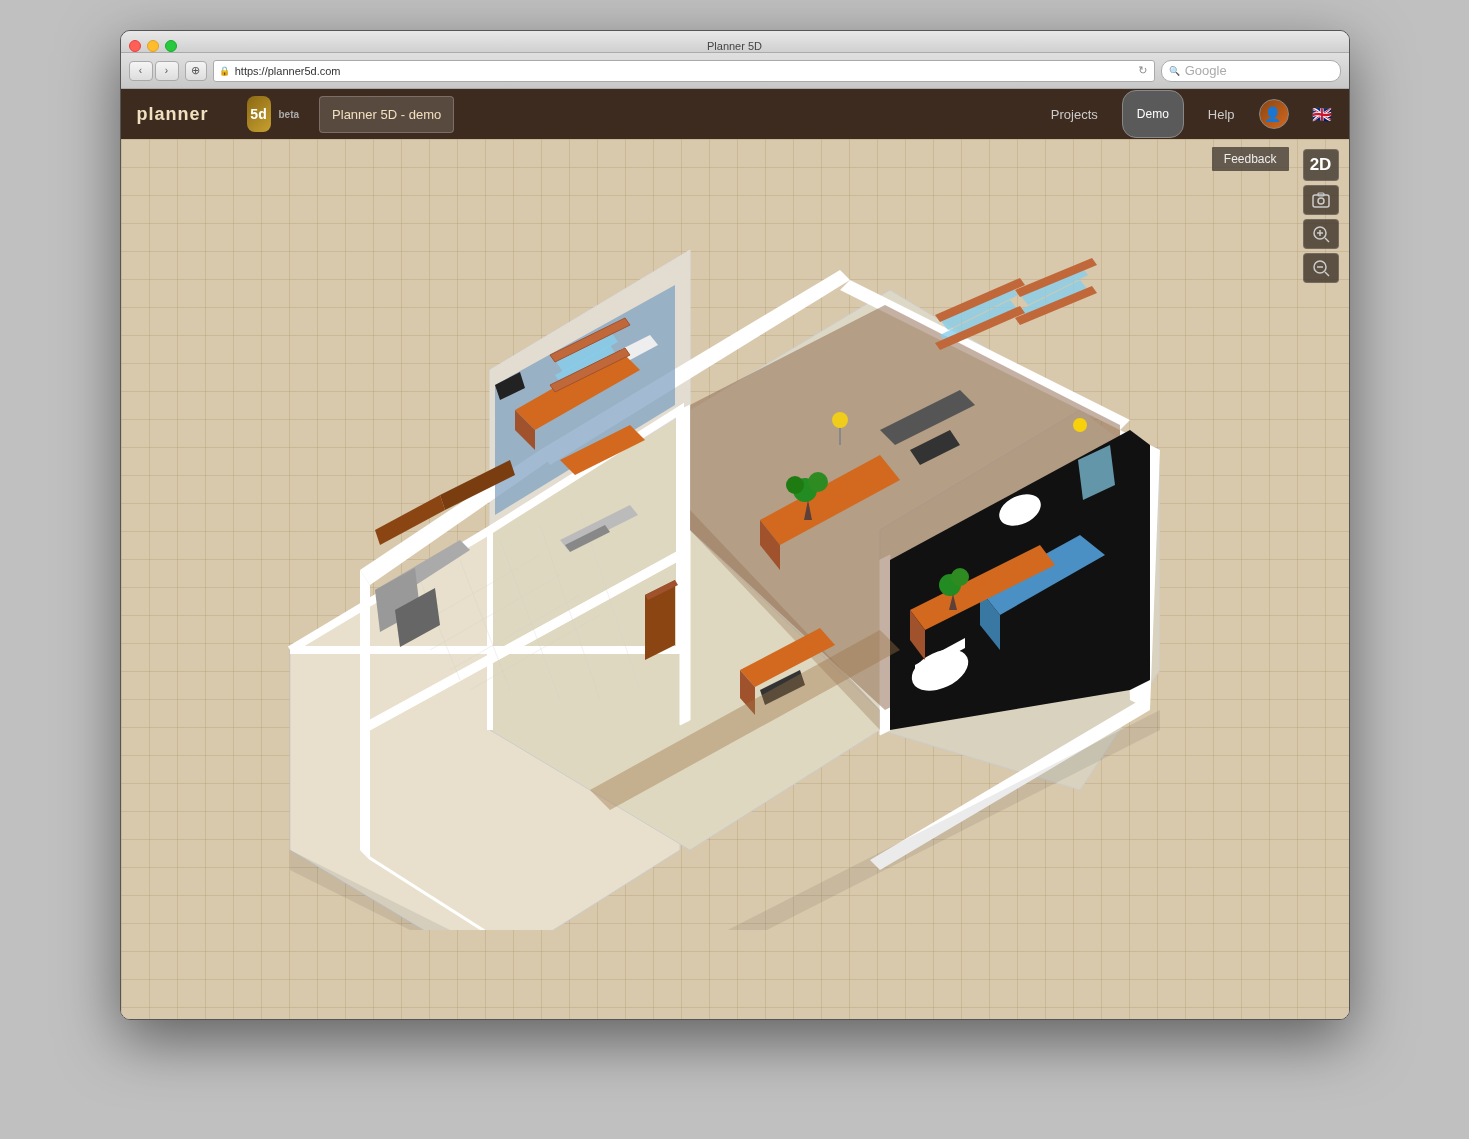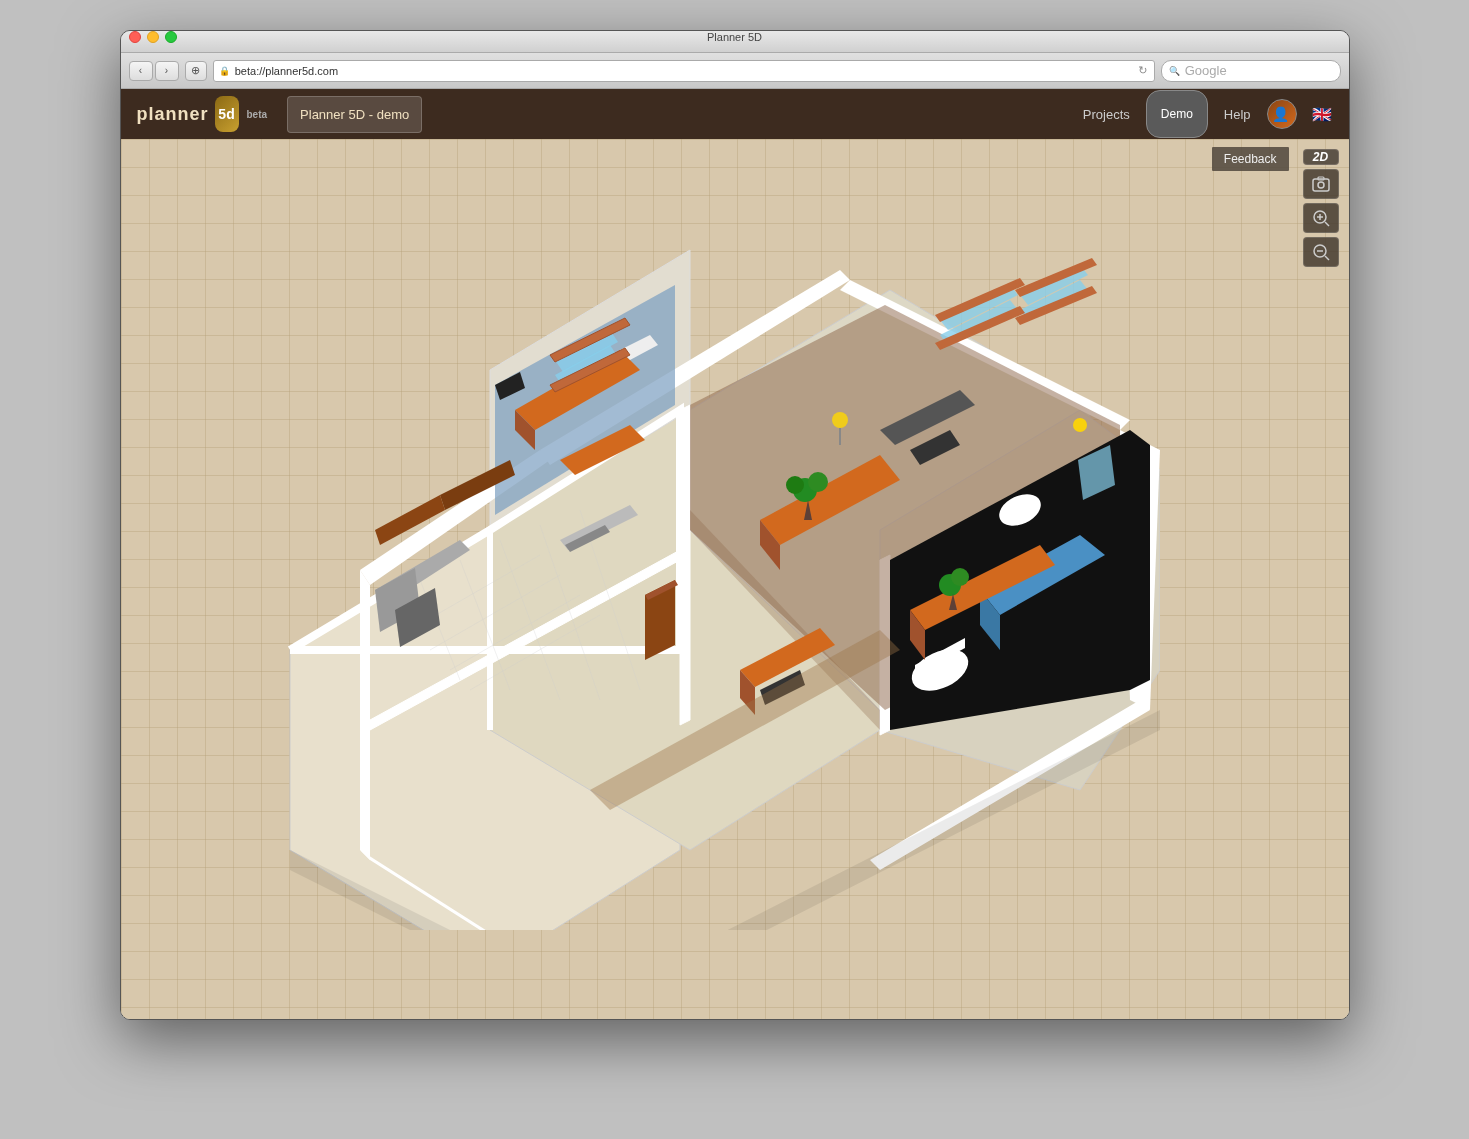--- a/index.html
+++ b/index.html
@@ -21,21 +21,21 @@
       box-shadow: 0 20px 60px rgba(0,0,0,0.5);
       overflow: hidden;
       border: 1px solid #555;
     }
 
     
     .title-bar {
       height: 22px;
       background: linear-gradient(to bottom, #e8e8e8, #d0d0d0);
       display: flex;
-      align-items: flex-start;
+      align-items: flex-end;
       padding: 0 8px;
       border-bottom: 1px solid #aaa;
       position: relative;
     }
 
     .traffic-lights {
       display: flex;
       gap: 6px;
       align-items: center;
     }
@@ -180,20 +180,21 @@
       width: 24px;
       height: 36px;
       background: linear-gradient(135deg, #8B6914, #c8a030);
       border-radius: 8px;
       display: flex;
       align-items: center;
       justify-content: center;
       font-size: 14px;
       font-weight: bold;
       color: white;
+      margin-left: 32px;
     }
 
     .beta-label {
       color: #aaa;
       font-size: 10px;
       margin-left: 2px;
       font-weight: bold;
     }
 
     .project-name-badge {
@@ -204,21 +205,21 @@
       color: #f0e0c0;
       font-size: 13px;
       margin-left: 8px;
     }
 
     .header-spacer { flex: 1; }
 
     .header-nav {
       display: flex;
       align-items: center;
-      gap: 16px;
+      gap: 24px;
     }
 
     .nav-link {
       color: #ccc;
       font-size: 13px;
       cursor: pointer;
     }
 
     .nav-demo-btn {
       background: #5a5a5a;
@@ -300,32 +301,31 @@
       position: absolute;
       right: 10px;
       top: 10px;
       display: flex;
       flex-direction: column;
       gap: 4px;
     }
 
     .toolbar-btn {
       width: 36px;
-      height: 16px;
+      height: 32px;
       background: rgba(60,50,40,0.8);
       border: 1px solid rgba(255,255,255,0.15);
       border-radius: 4px;
       display: flex;
       align-items: center;
       justify-content: center;
       color: #ddd;
-      font-size: 12px;
+      font-size: 17px;
       cursor: pointer;
       font-weight: bold;
-      font-style: italic;
     }
 
     .toolbar-btn.active {
       background: rgba(80,70,60,0.9);
       color: white;
     }
 
     .toolbar-icon-btn {
       width: 36px;
       height: 30px;
@@ -355,21 +355,21 @@
   </div>
 
   <div class="browser-toolbar">
     <div class="nav-buttons">
       <div class="nav-btn">‹</div>
       <div class="nav-btn">›</div>
     </div>
     <div class="reload-btn">⊕</div>
     <div class="url-bar">
       <span class="url-secure-icon">🔒</span>
-      <span class="url-text">beta://planner5d.com</span>
+      <span class="url-text">https://planner5d.com</span>
       <span class="url-reload">↻</span>
     </div>
     <div class="search-bar">
       <span class="search-icon-small">🔍</span>
       <span class="search-placeholder">Google</span>
     </div>
   </div>
 
   <div class="app-header">
     <div class="logo-area">

